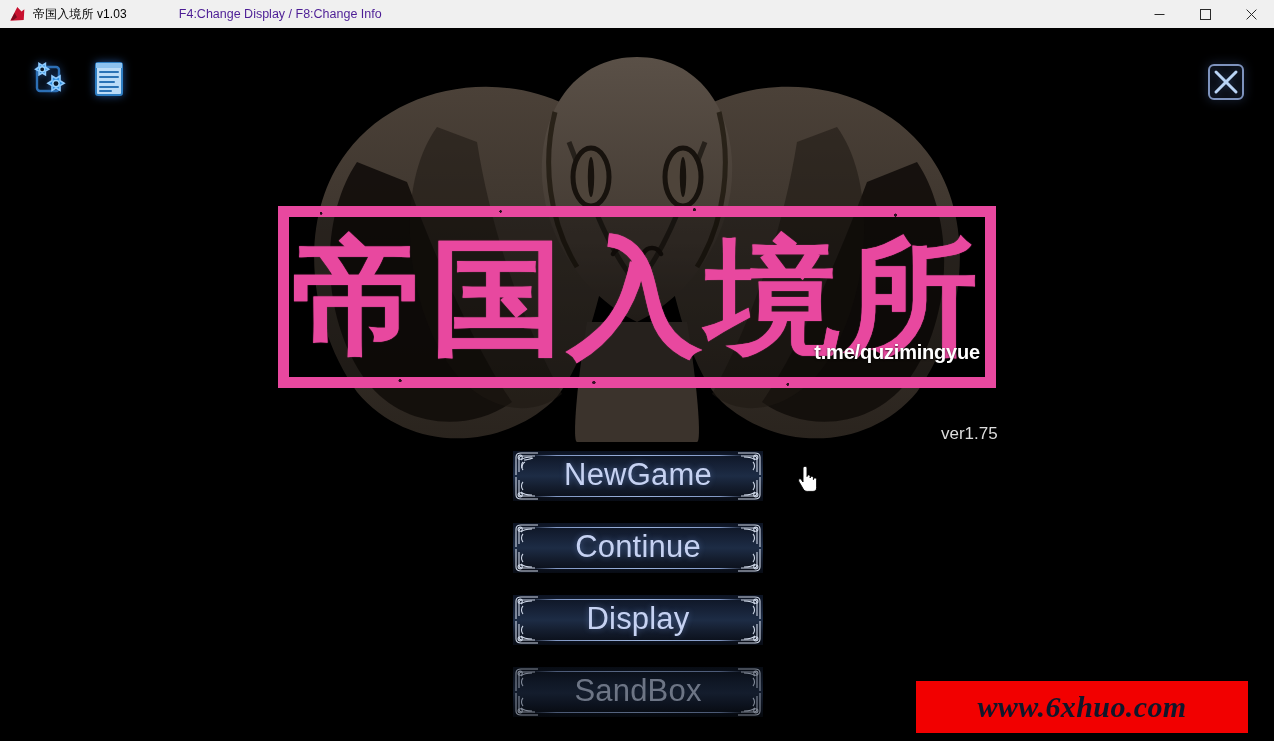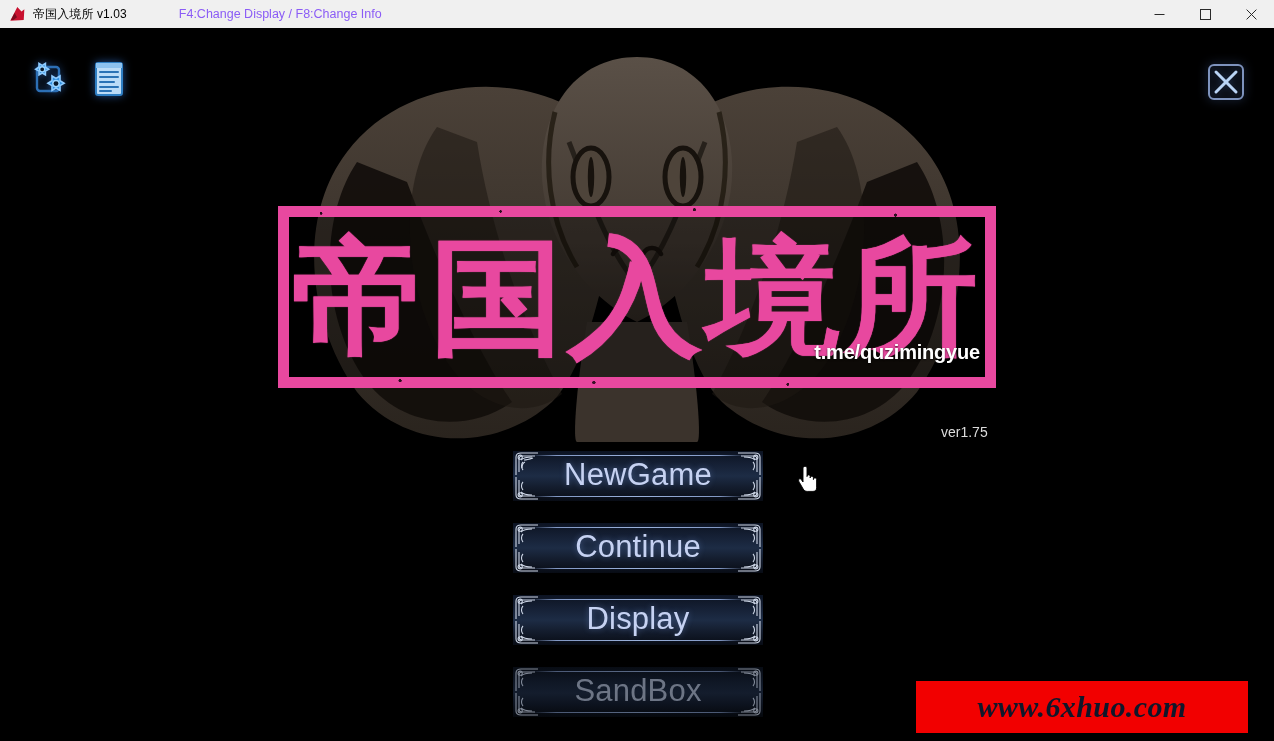--- a/index.html
+++ b/index.html
@@ -54,21 +54,21 @@
     clip-path: polygon(0% 100%, 60% 0%, 100% 60%, 40% 100%);
   }
   #title-text {
     font-size: 12px;
     color: #000;
     letter-spacing: 0.1px;
     white-space: nowrap;
   }
   #title-hint {
     font-size: 12.5px;
-    color: #8b5cf6;
+    color: #4c1d95;
     margin-left: 52px;
     white-space: nowrap;
   }
   #win-controls {
     position: absolute;
     right: 0; top: 0;
     height: 28px;
     display: flex;
   }
   .win-btn {
@@ -193,21 +193,21 @@
     font-weight: 700;
     color: #ffffff;
     letter-spacing: -0.2px;
     text-shadow: 0 1px 2px rgba(0,0,0,.75);
     z-index: 5;
   }
   #version {
     position: absolute;
     left: 941px;
     top: 396px;
-    font-size: 14px;
+    font-size: 17px;
     color: #dcdcdc;
     z-index: 5;
   }
 
   
   #menu {
     position: absolute;
     left: 513px;
     top: 423px;
     width: 250px;

